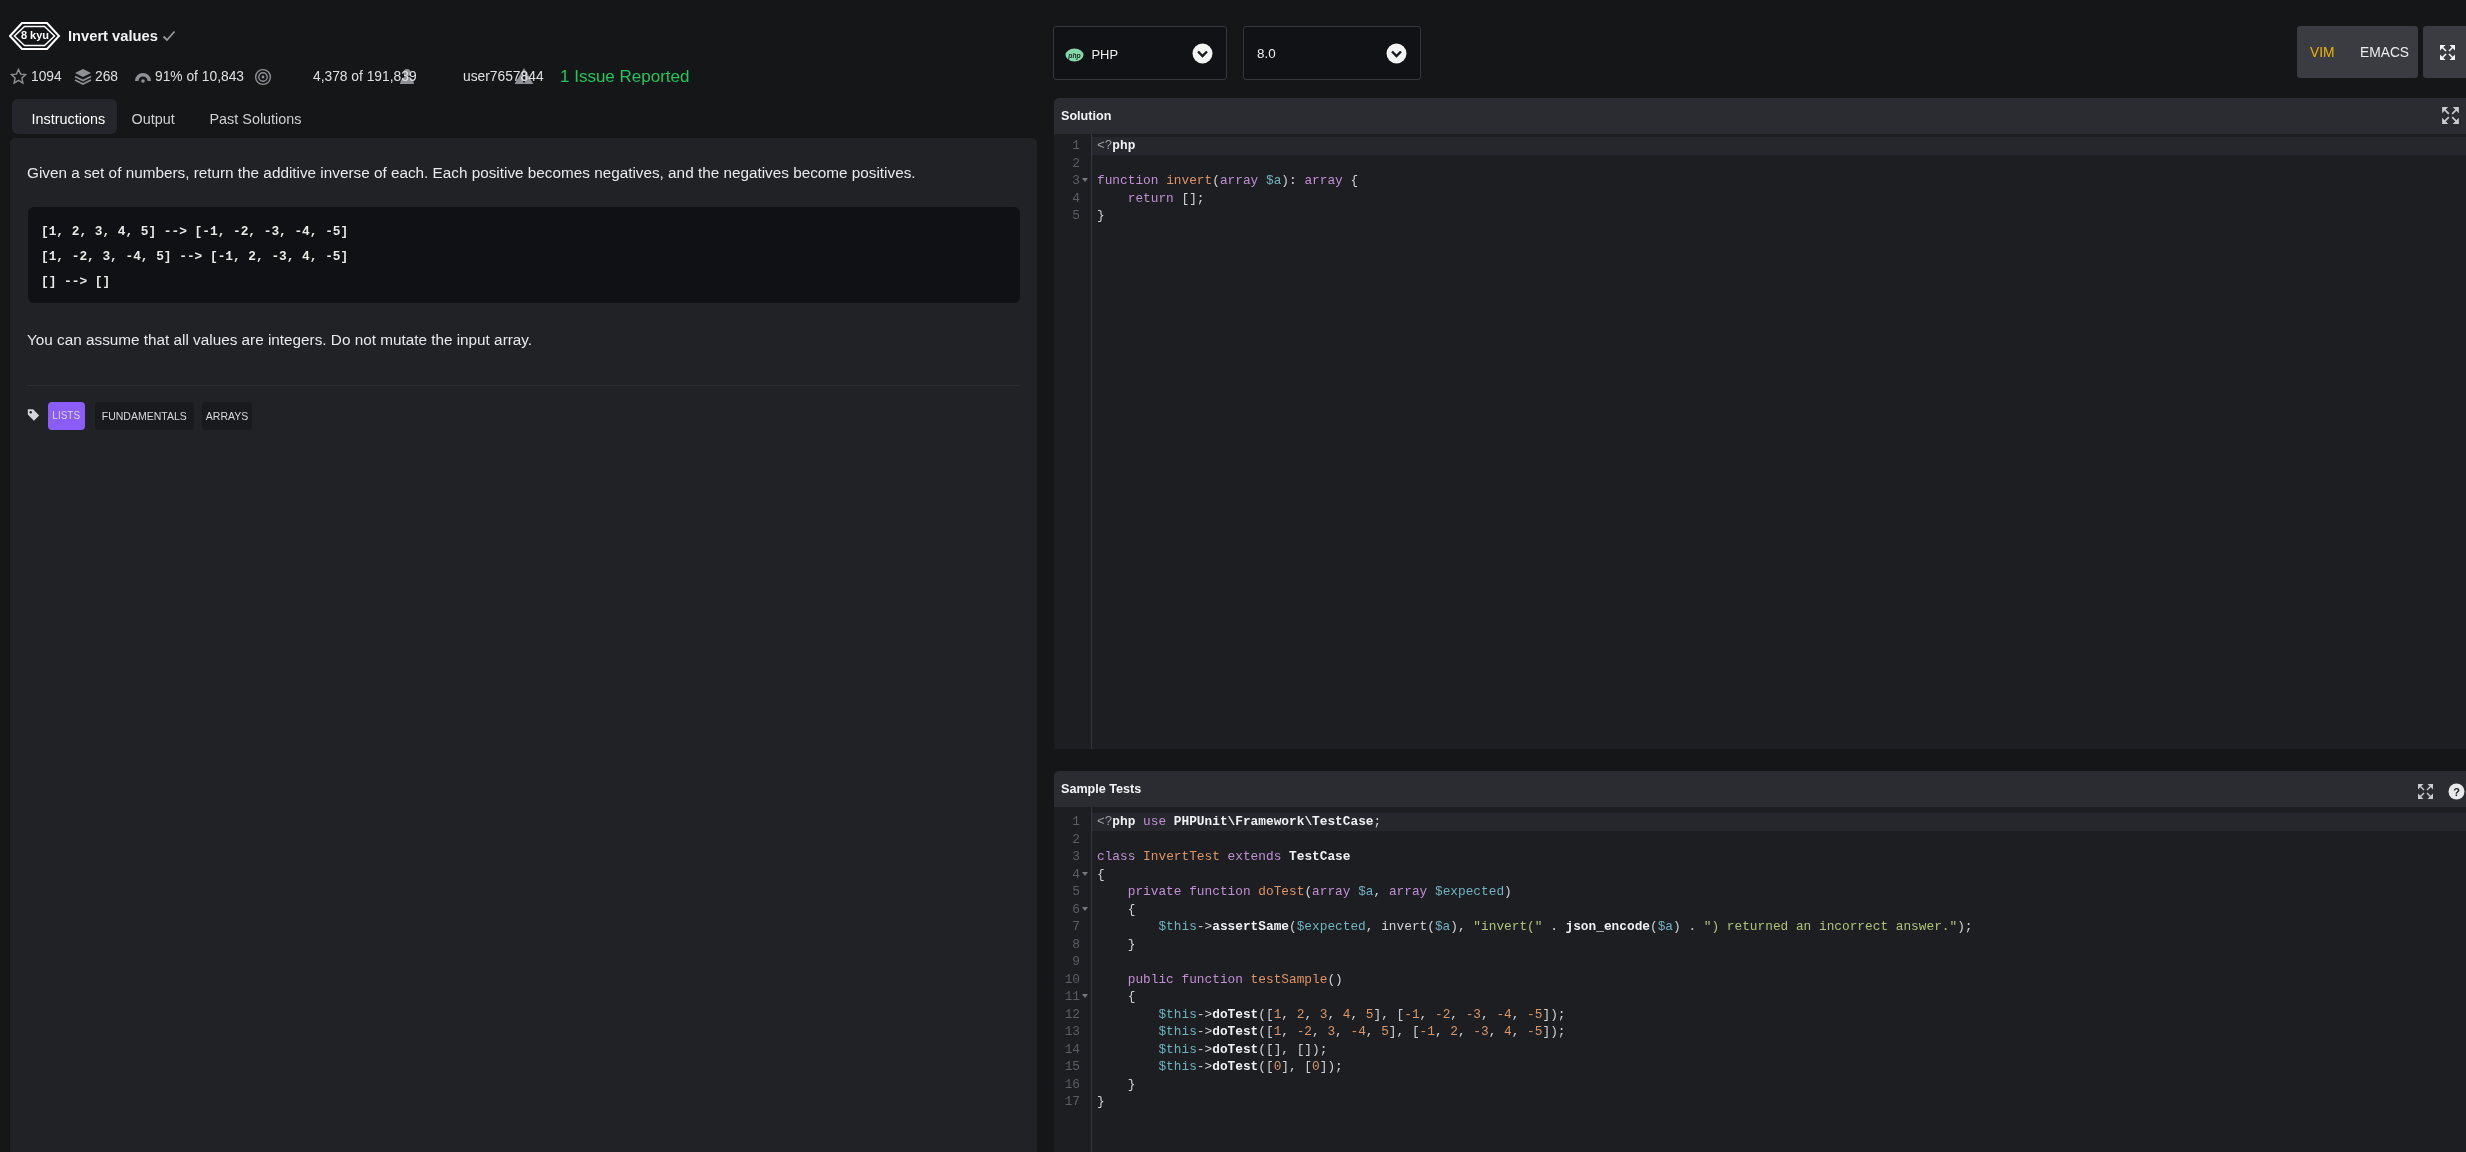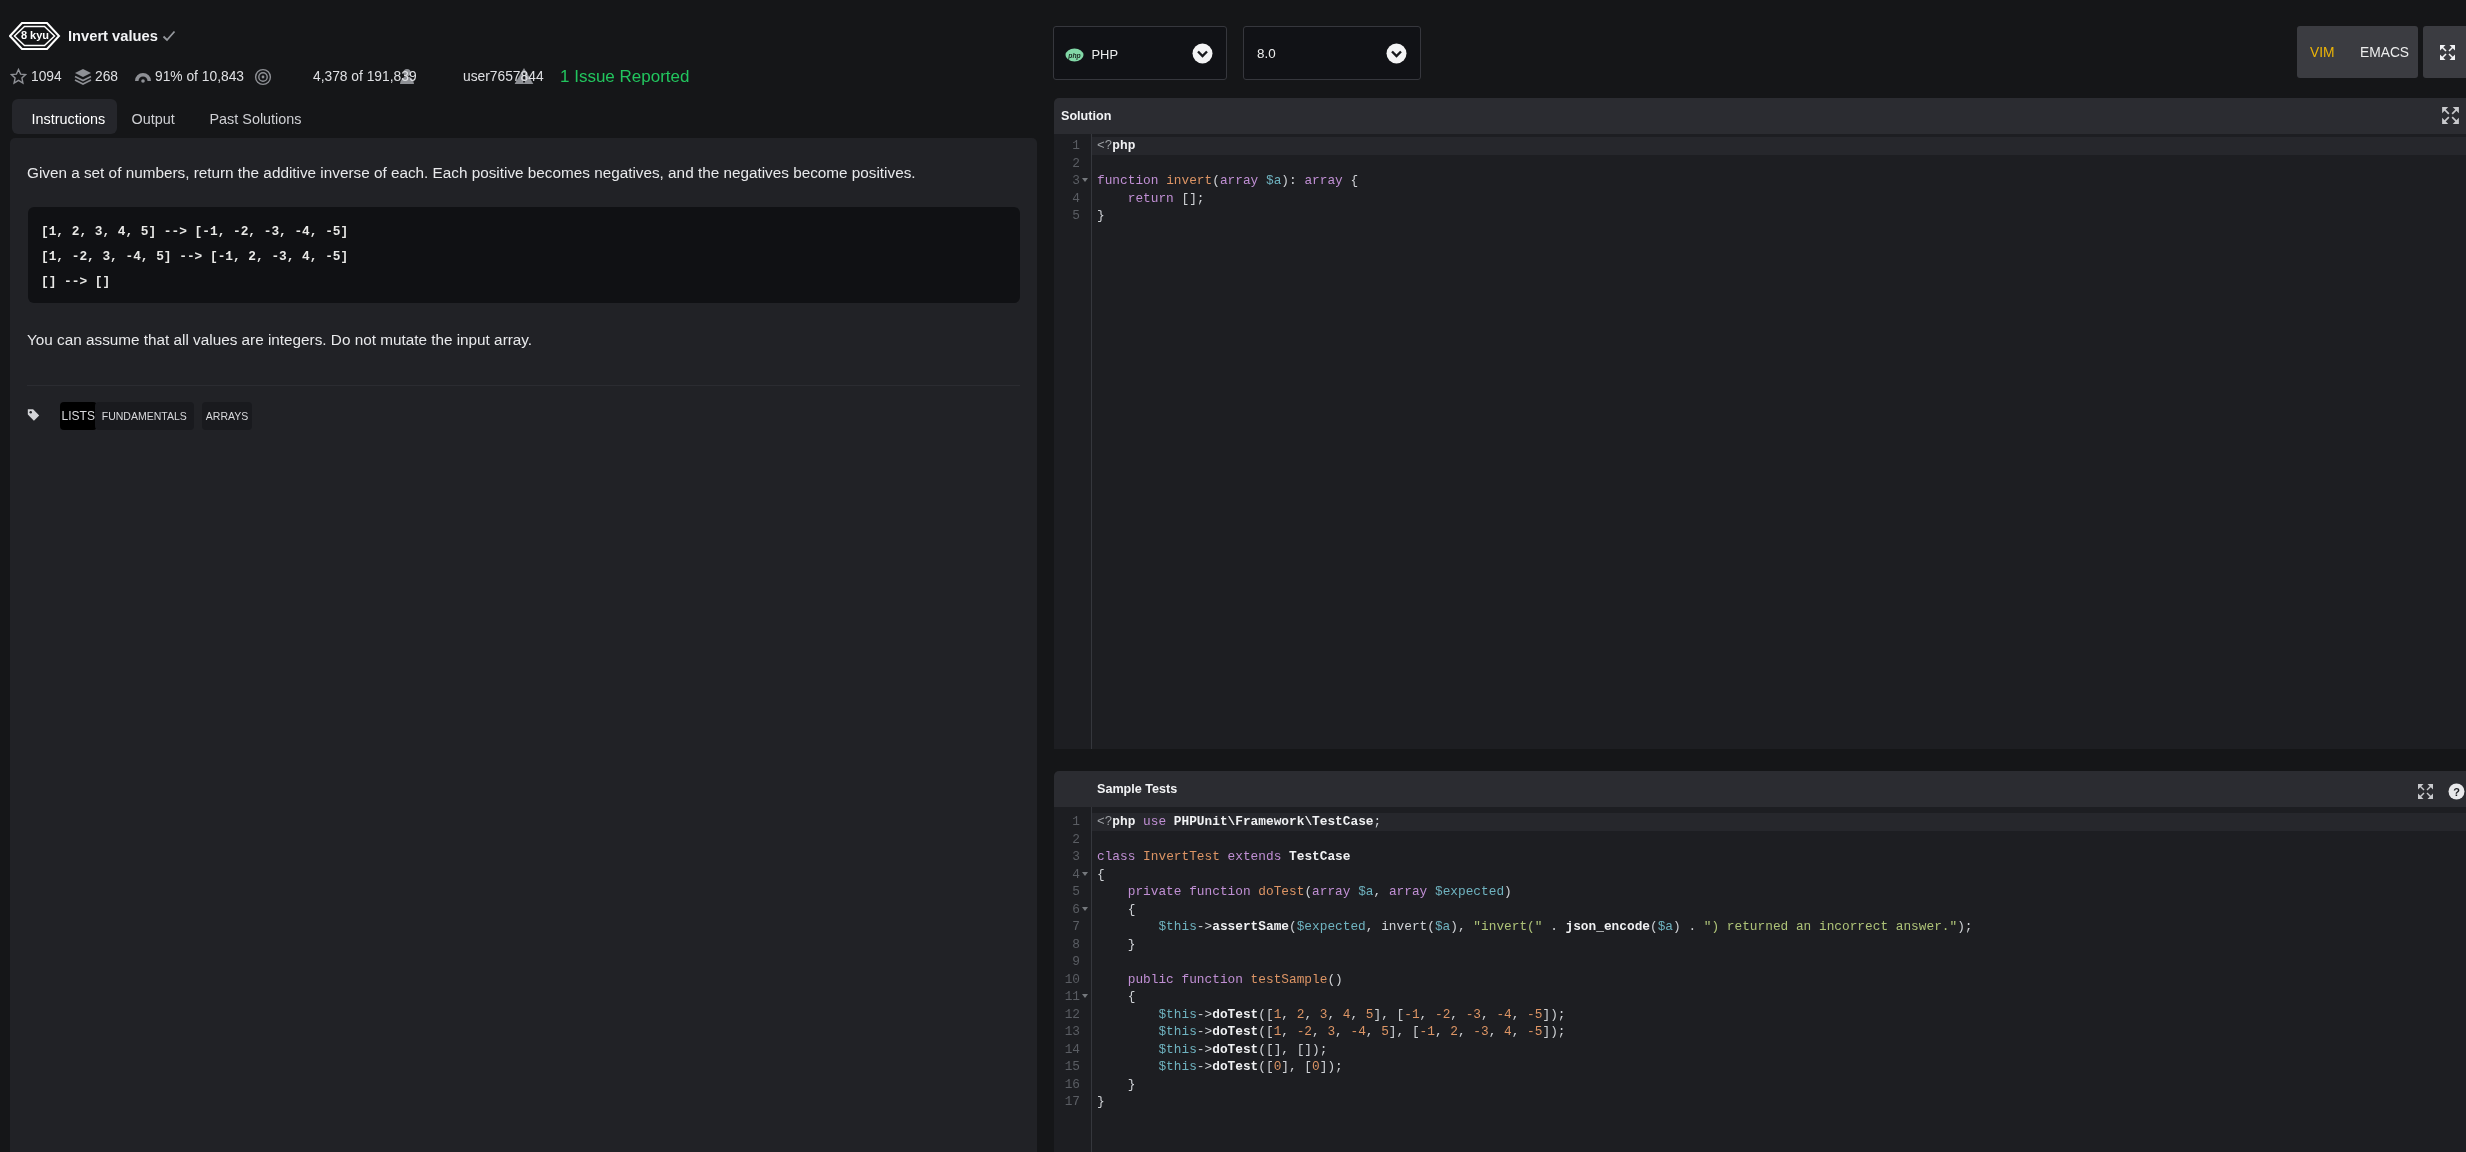--- a/index.html
+++ b/index.html
@@ -74,21 +74,21 @@
 <pre style="left:41px; top:219px; font-size:12.8px; line-height:25.1px; font-weight:bold; color:#e9e9e7;">[1, 2, 3, 4, 5] --&gt; [-1, -2, -3, -4, -5]
 [1, -2, 3, -4, 5] --&gt; [-1, 2, -3, 4, -5]
 [] --&gt; []</pre>
 <div class="abs" style="left:27px; top:331px; font-size:15.3px; color:#e8e9eb; line-height:18px;">You can assume that all values are integers. Do not mutate the input array.</div>
 <div class="abs" style="left:27px; top:385px; width:993px; height:1px; background:#2b2c31;"></div>
 
 <svg class="abs" style="left:27px; top:407.5px;" width="13" height="14" viewBox="0 0 16 16">
   <path d="M1,1 L7.5,1 L15,8.5 L8.5,15 L1,7.5 Z" fill="#d3d4d7"></path>
   <circle cx="4.6" cy="4.6" r="1.5" fill="#212226"></circle>
 </svg>
-<div class="abs" style="left:60px; top:402px; width:36.5px; height:28px; background:#000000; border-radius:4px; color:#d8d9dc; font-size:12px; line-height:28px; text-align:center;">LISTS</div>
+<div class="abs" style="left:48px; top:402px; width:36.5px; height:28px; background:#8b5cf6; border-radius:4px; color:#d8d9dc; font-size:10px; line-height:28px; text-align:center;">LISTS</div>
 <div class="abs" style="left:95px; top:402px; width:98.5px; height:28px; background:#191a1e; border-radius:4px; color:#d8d9dc; font-size:10.5px; line-height:28px; text-align:center;">FUNDAMENTALS</div>
 <div class="abs" style="left:202px; top:402px; width:50px; height:28px; background:#191a1e; border-radius:4px; color:#d8d9dc; font-size:10.5px; line-height:28px; text-align:center;">ARRAYS</div>
 
 <div class="abs" style="left:1053px; top:26px; width:174px; height:54px; background:#111216; border:1px solid #36373d; border-radius:3px;"></div>
 <ellipse class="abs"></ellipse>
 <svg class="abs" style="left:1065px; top:47.5px;" width="19" height="14" viewBox="0 0 19 14">
   <ellipse cx="9.5" cy="7" rx="9" ry="6.5" fill="#82d8a7"></ellipse>
   <text x="9.5" y="9.6" font-size="6.8" font-weight="bold" font-style="italic" fill="#1b2a22" text-anchor="middle" font-family="Liberation Sans">php</text>
 </svg>
 <div class="abs" style="left:1091.5px; top:46.5px; font-size:12.9px; color:#eceded; line-height:15px;">PHP</div>
@@ -149,21 +149,21 @@
 4
 5</pre>
 <div class="abs" style="left:1082px; top:178.3px; width:0; height:0; border-left:3.5px solid transparent; border-right:3.5px solid transparent; border-top:4.5px solid #75787d;"></div>
 <pre style="left:1097px; top:137.1px; font-size:12.8px; line-height:17.48px; color:#cfd2d6;"><span class="g">&lt;?</span><span class="b">php</span>
 
 <span class="k">function</span> <span class="d">invert</span>(<span class="k">array</span> <span class="v">$a</span>): <span class="k">array</span> {
     <span class="k">return</span> [];
 }</pre>
 
 <div class="abs" style="left:1054px; top:771.3px; width:1412px; height:36px; background:#2b2c31; border-radius:5px 0 0 0;"></div>
-<div class="abs" style="left:1061px; top:781px; font-size:12.6px; font-weight:bold; color:#f2f3f5; line-height:16px;margin-left:36px;">Sample Tests</div>
+<div class="abs" style="left:1061px; top:781px; font-size:12.6px; font-weight:bold; color:#f2f3f5; line-height:16px;">Sample Tests</div>
 <svg class="abs" style="left:2417px; top:783px;" width="17" height="17" viewBox="0 0 17 17">
   <g fill="#c9cacd">
     <path d="M1,1 L6.5,1 L1,6.5 Z"></path>
     <path d="M16,1 L16,6.5 L10.5,1 Z"></path>
     <path d="M1,16 L1,10.5 L6.5,16 Z"></path>
     <path d="M16,16 L10.5,16 L16,10.5 Z"></path>
   </g>
   <g stroke="#c9cacd" stroke-width="1.5">
     <line x1="3" y1="3" x2="7" y2="7"></line>
     <line x1="14" y1="3" x2="10" y2="7"></line>

